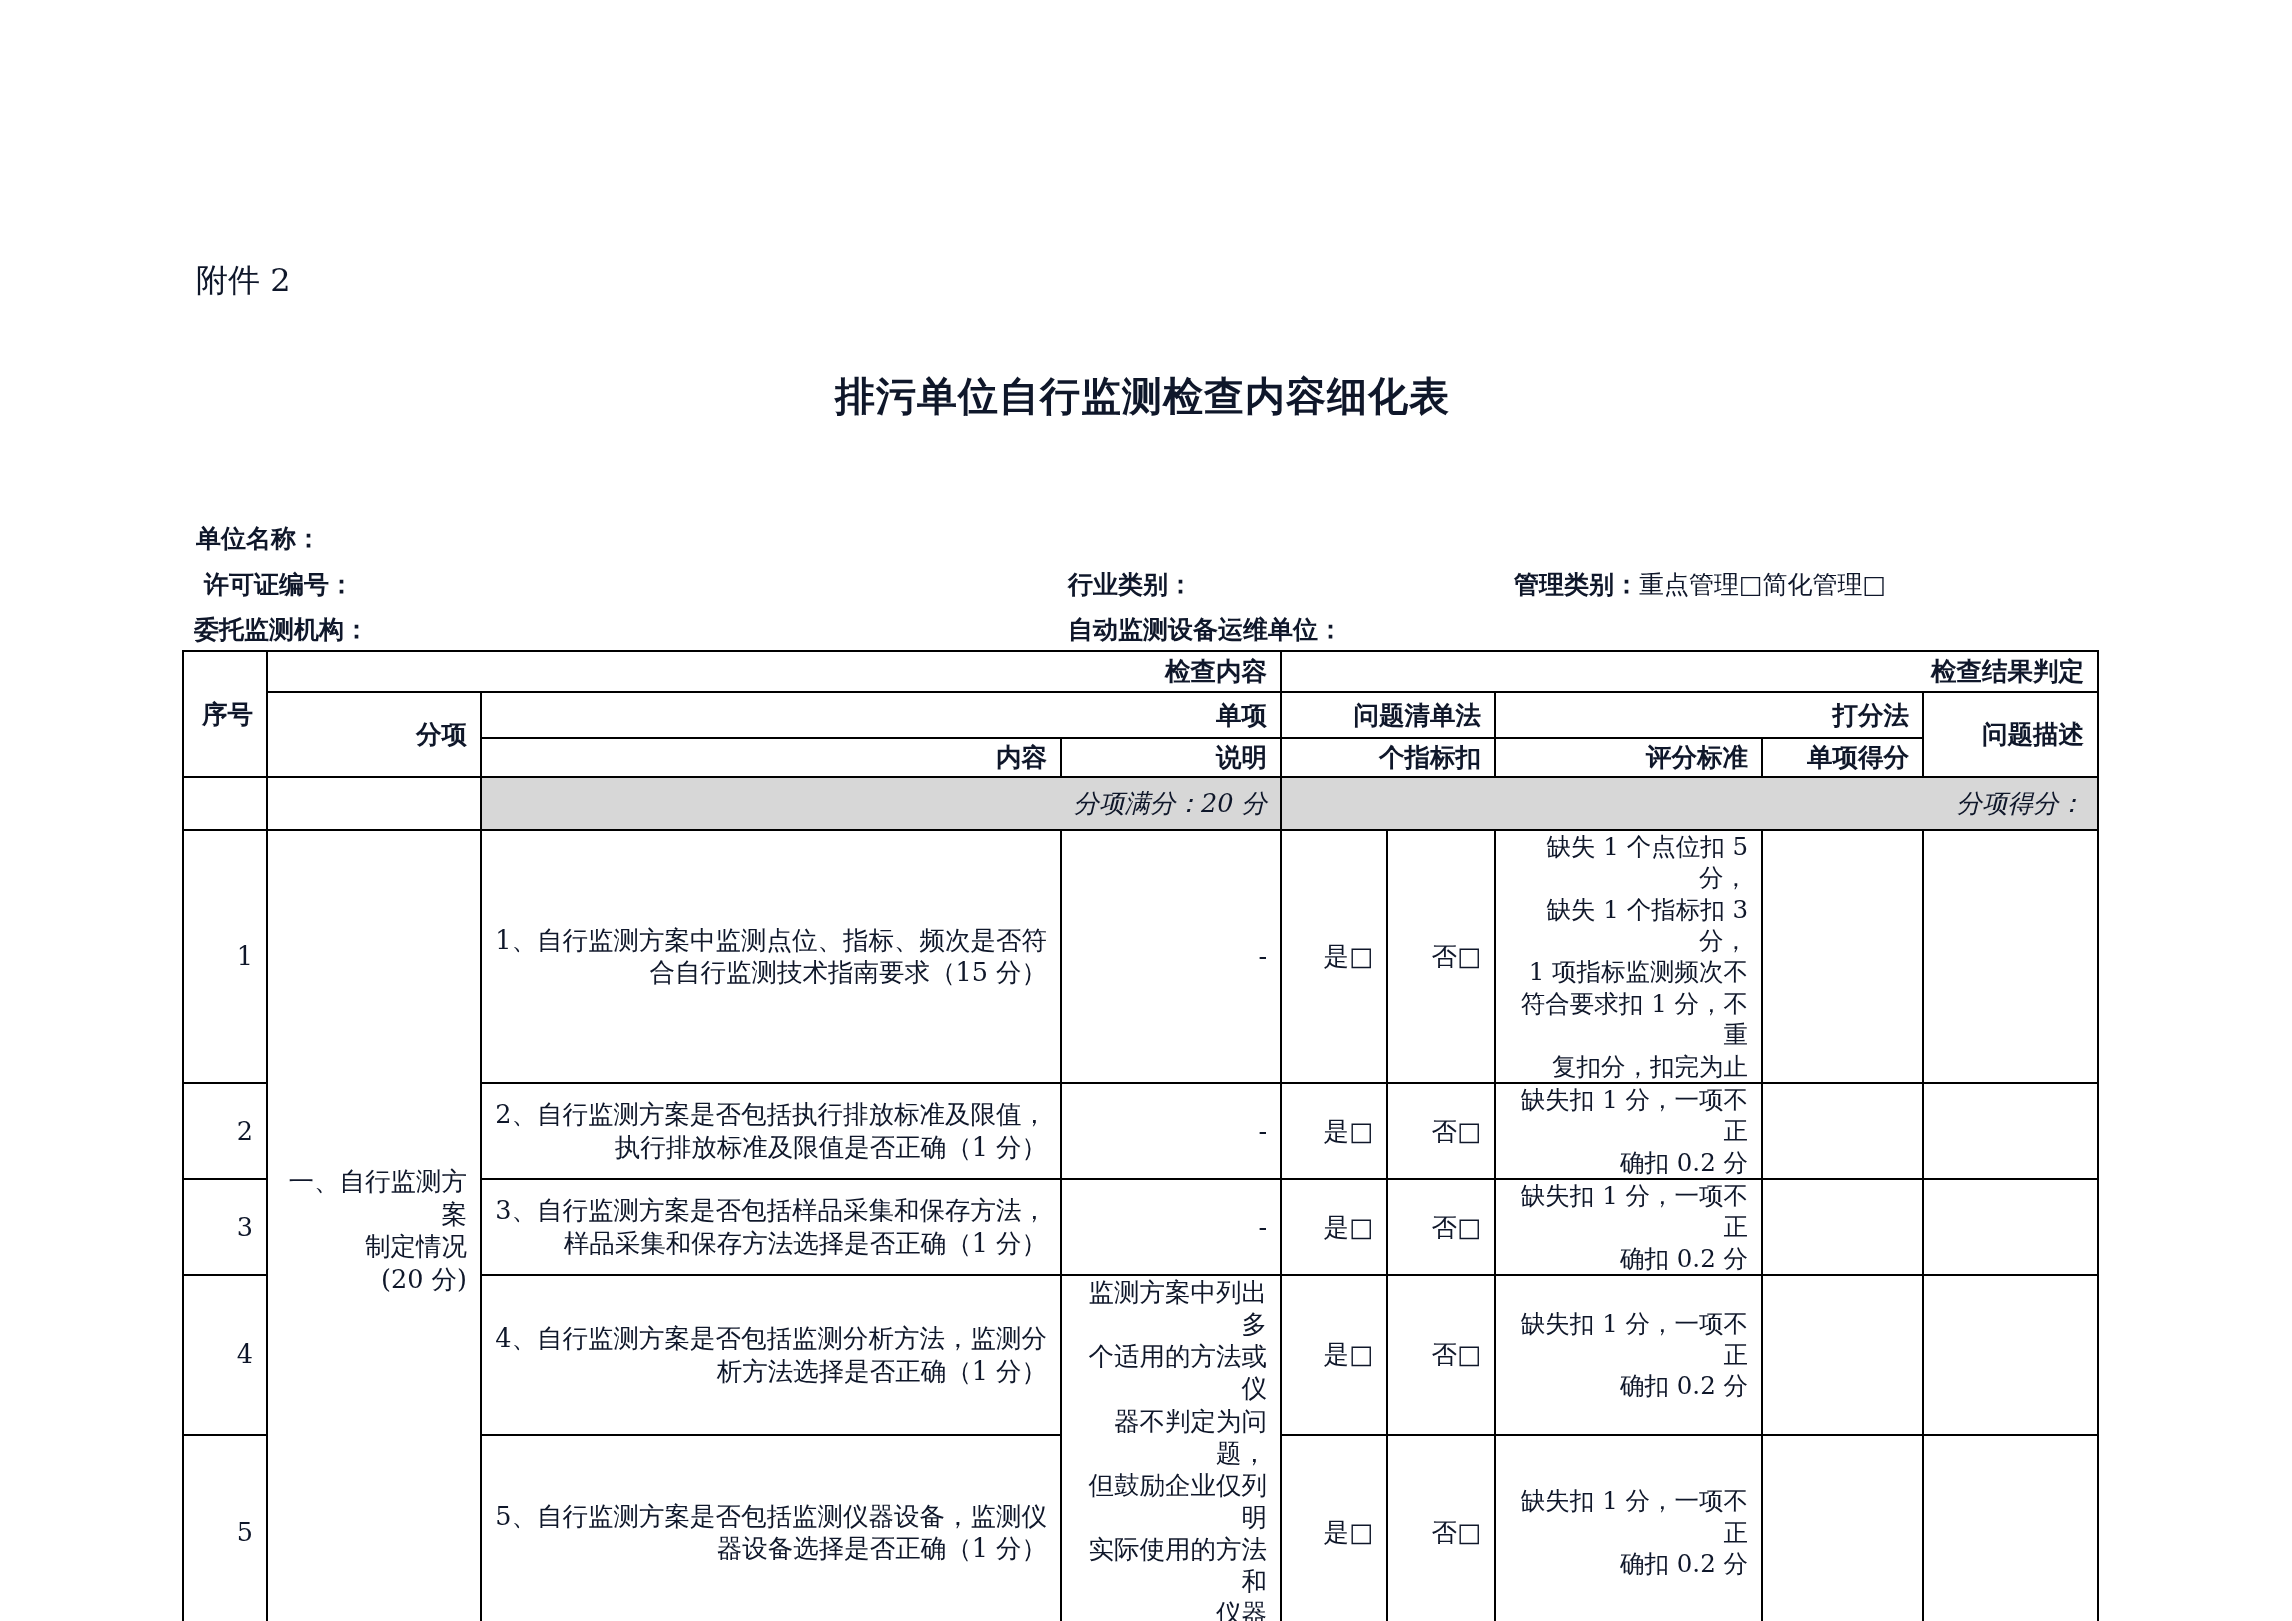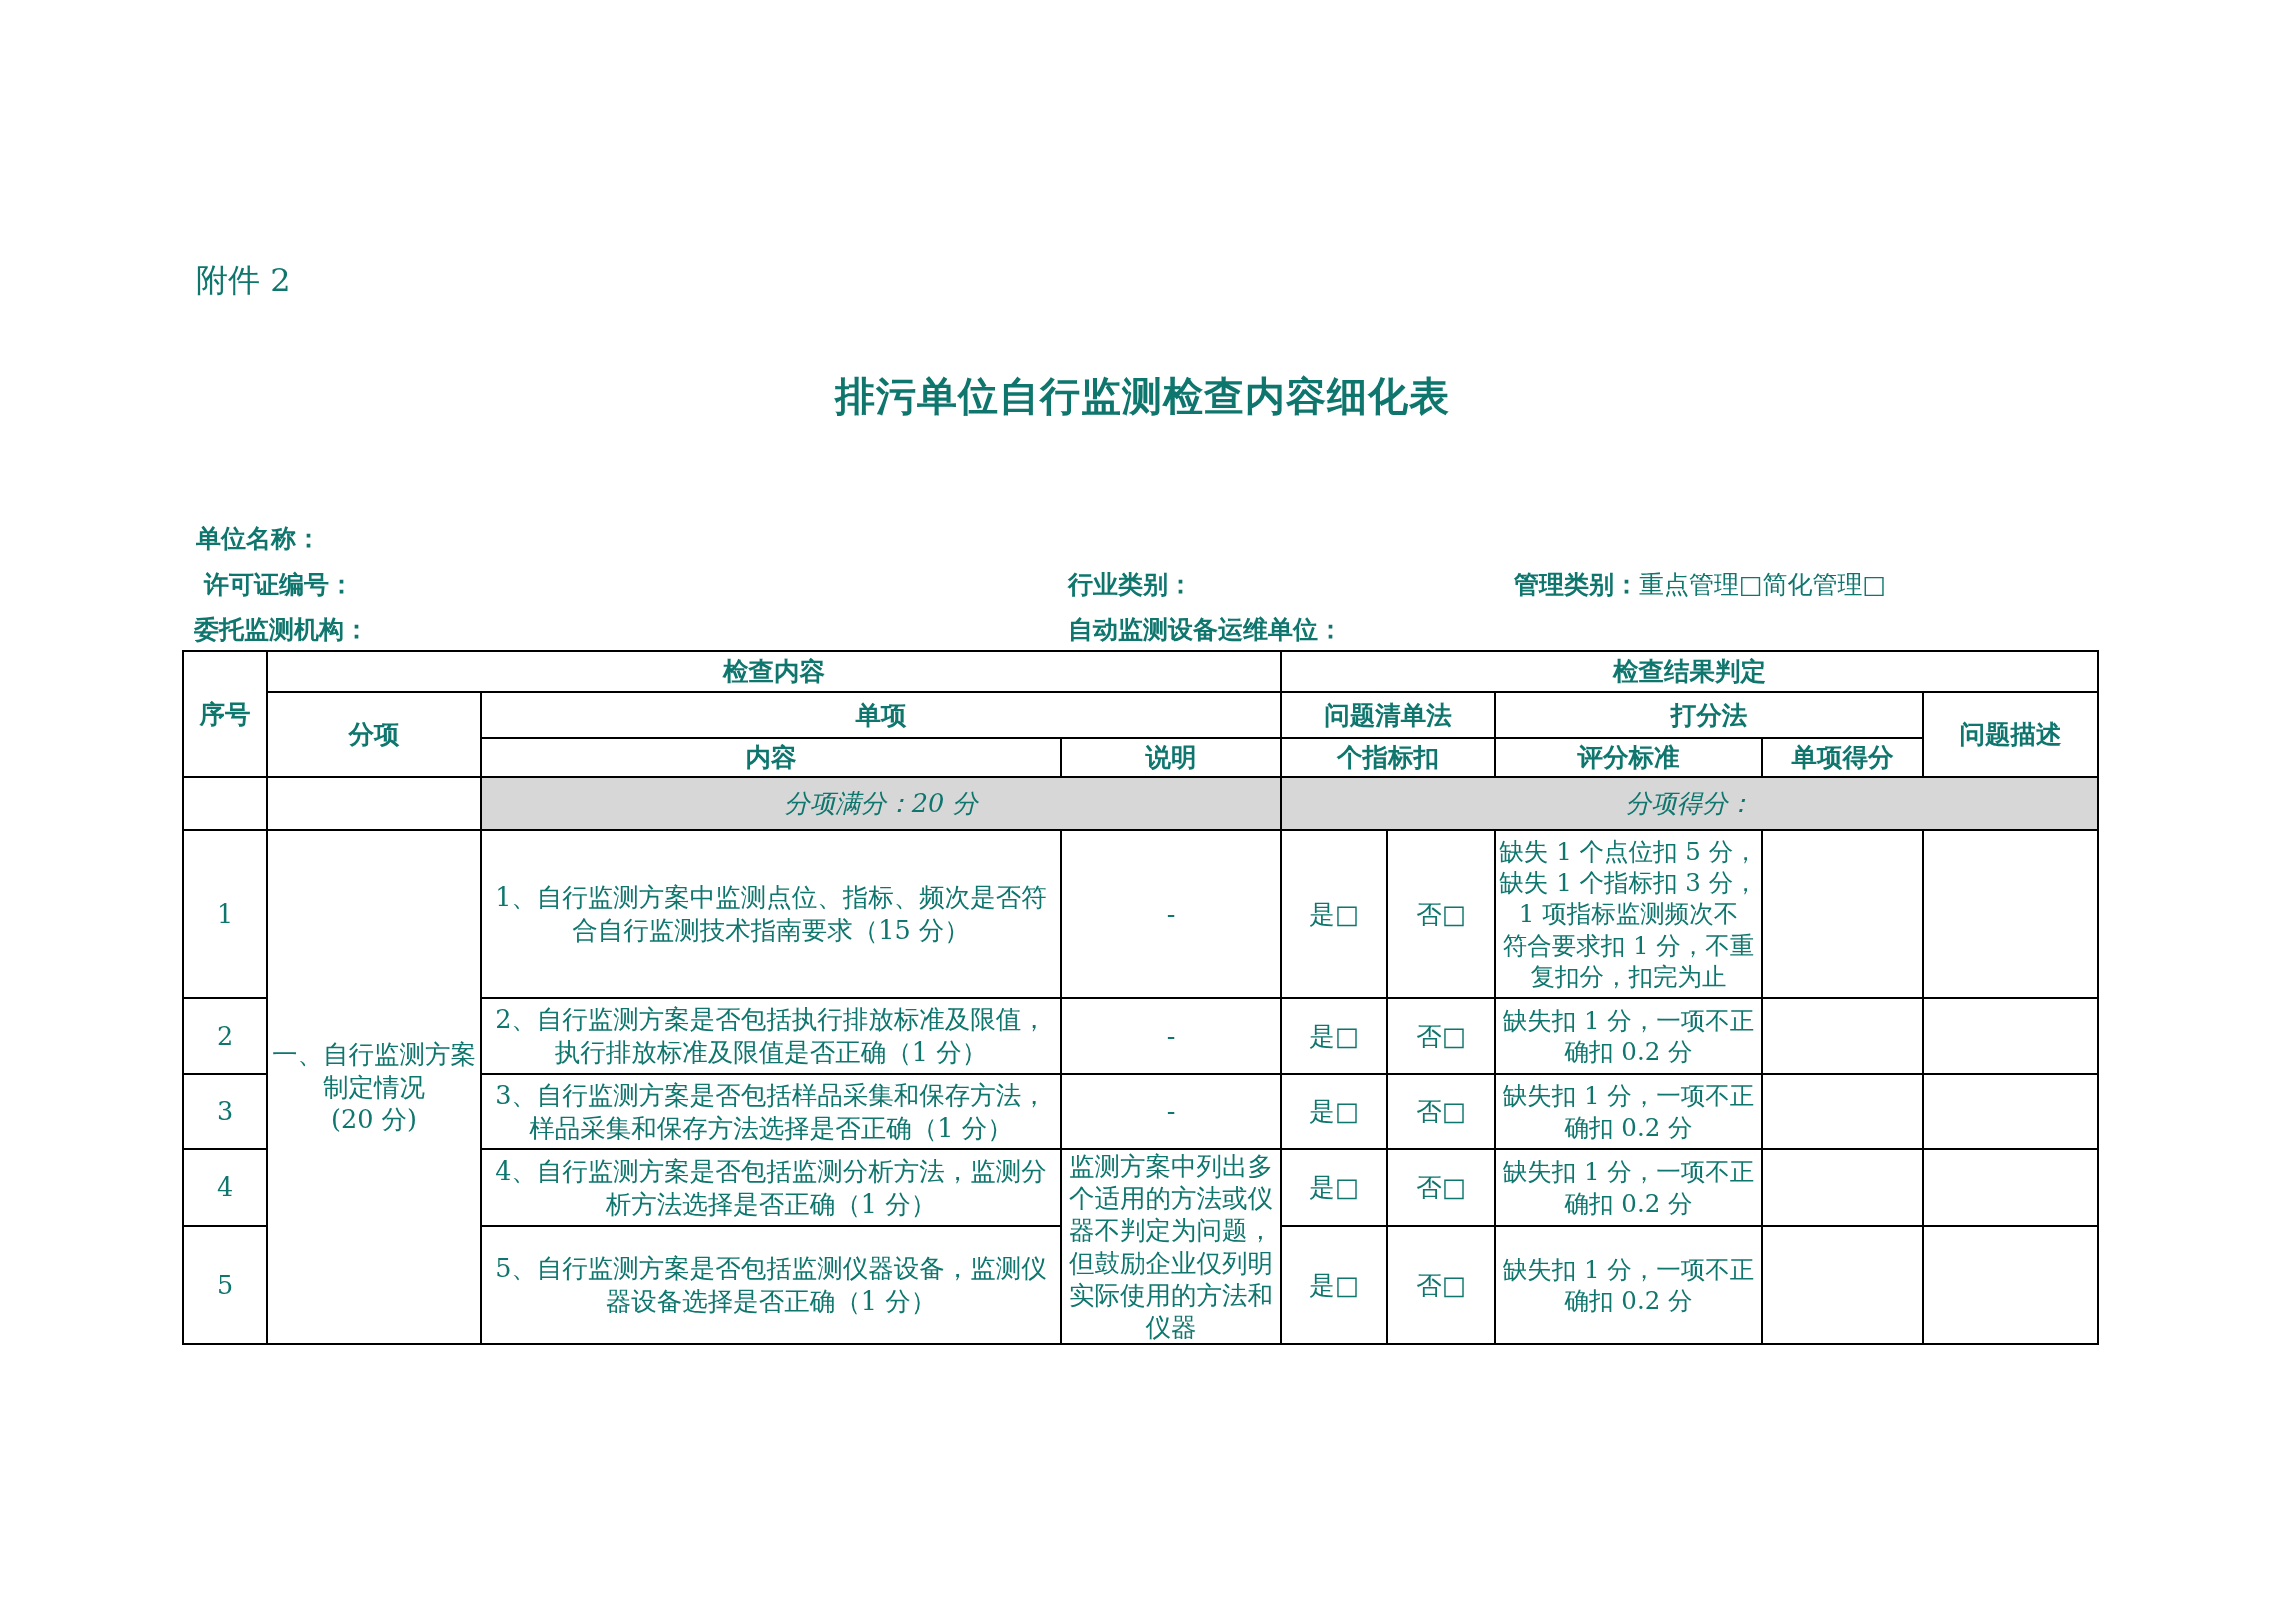--- a/index.html
+++ b/index.html
@@ -1,21 +1,21 @@
 <!DOCTYPE html>
 <html><head>
 <meta charset="utf-8">
 <style>
   html,body { margin:0; padding:0; background:#888; }
   .page {
     position:relative;
     width:2293px; height:1621px;
     background:#ffffff;
     font-family:"DejaVu Serif", serif;
-    color:#0f766e;
+    color:#0f172a;
     overflow:hidden;
   }
   .attachment {
     position:absolute; left:196px; top:259px;
     font-size:32px; font-weight:normal;
   }
   .doc-title {
     position:absolute; left:0; top:369px; width:2285px;
     box-sizing:border-box;
     text-align:center;
@@ -33,22 +33,22 @@
   .f-auto   { left:1068px; top:613px; }
 
   table.main {
     position:absolute; left:182px; top:650px;
     border-collapse:collapse; table-layout:fixed;
     width:1914px;
     font-size:25.5px; line-height:1.28;
   }
   table.main td {
     border:2px solid #000;
-    text-align:center; vertical-align:middle;
-    padding:0 0;
+    text-align:right; vertical-align:middle;
+    padding:0 13px;
     overflow:hidden;
   }
   td.hdr { font-weight:bold; }
   td.gray { background:#d7d7d7; }
   td.al { text-align:left; }
   td.pre { white-space:pre-line; }
   td.pad20 { padding-left:19.6px;font-style:italic; }
   td.nopad { padding:0 2px; }
   td.standard { font-size:24.5px; text-align:left; padding:0 3.9px; }
   td.notelong { font-size:25.5px; text-align:left; padding:0 3.9px; line-height:1.26; }

